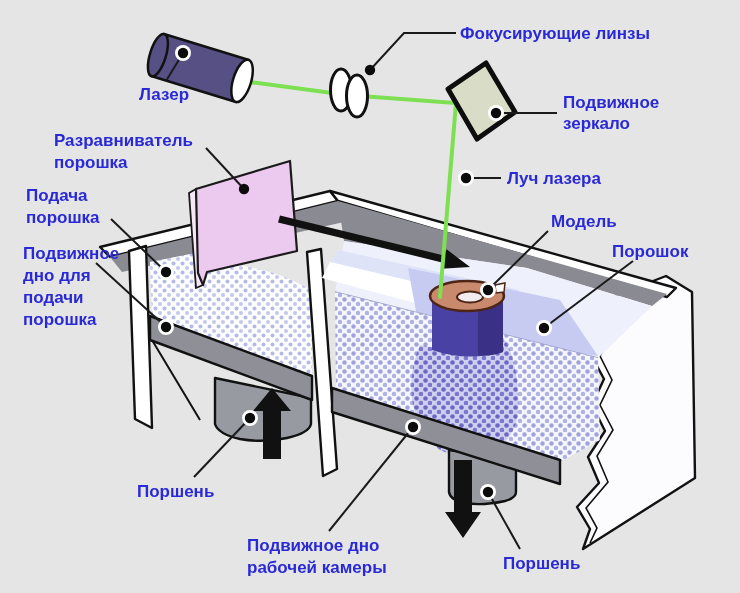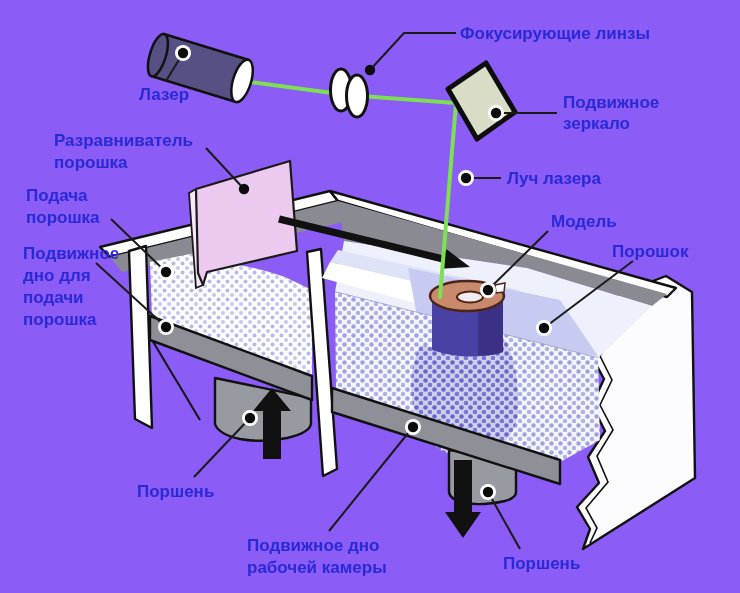--- a/index.html
+++ b/index.html
@@ -1,16 +1,16 @@
 <!DOCTYPE html>
 <html><head>
 <meta charset="utf-8">
 <style>
   html,body{margin:0;padding:0;background:#ffffff;}
-  .stage{position:relative;width:740px;height:593px;background:#8b5cf6;overflow:hidden;
+  .stage{position:relative;width:740px;height:593px;background:#e5e5e5;overflow:hidden;
          font-family:"Liberation Sans",sans-serif;}
   svg{display:block;}
   .lbl{fill:#2929d6;font-family:"Liberation Sans",sans-serif;font-size:17px;font-weight:bold;}
   .leader{stroke:#1a1a1a;stroke-width:2;fill:none;}
   .outl{stroke:#111;stroke-width:2.4;stroke-linejoin:round;}
 </style>
 </head>
 <body>
 
 <div class="stage">

